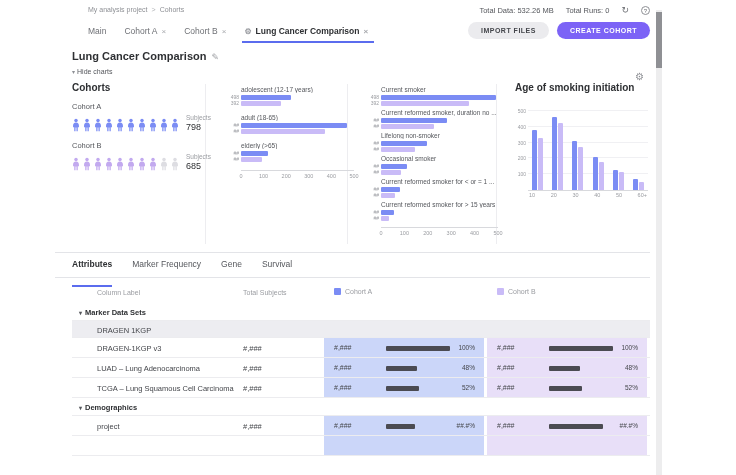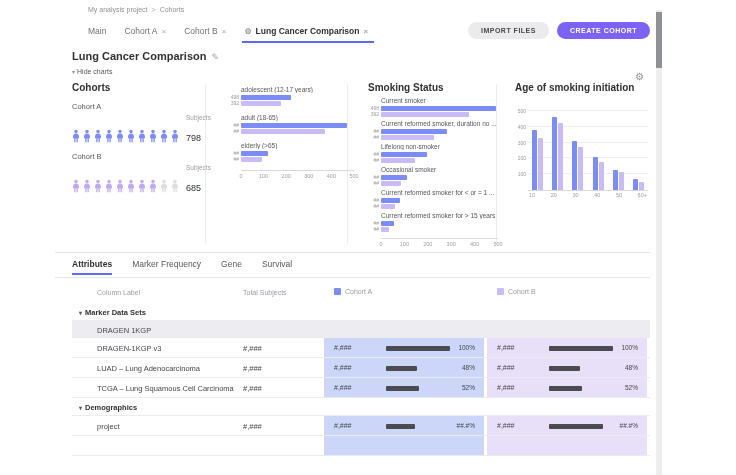--- a/index.html
+++ b/index.html
@@ -45,21 +45,21 @@
   
   .panel.cohorts { left:17px; width:145px; }
   .cgroup { margin-top:9px; }
   .cgroup .cname { font-size:7.5px; color:#55575c; margin-bottom:3px; }
   .crow { display:flex; align-items:flex-end; }
   .persons { display:flex; gap:3px; width:108px; }
   .person { width:8px; height:14px; }
   .person svg { width:8px; height:14px; display:block; }
   .subjects { margin-left:6px; }
   .subjects .slabel { font-size:6.5px; color:#9a9ca1; }
-  .subjects .snum { font-size:9px; color:#2e3033; margin-top:12px; }
+  .subjects .snum { font-size:9px; color:#2e3033; margin-top:1px; }
 
   
   .panel.age { left:173px; width:128px; }
   .panel.smoking { left:313px; width:137px; }
   .hgroups { margin-top:4px; }
   .hgroup { display:flex; align-items:flex-end; }
   .hgroup .nums { width:11px; text-align:right; font-size:5px; color:#9a9ca1; line-height:6px; padding-bottom:1px; }
   .hgroup .nums div { height:6px; }
   .hgroup .bcol { margin-left:2px; flex:1; }
   .hgroup .glabel { font-size:6.5px; color:#55575c; margin-bottom:2px; white-space:nowrap; overflow:hidden; }
@@ -78,21 +78,21 @@
   .vgroup { display:flex; align-items:flex-end; gap:1px; }
   .vbar { width:5px; border-radius:1px 1px 0 0; }
   .vbar.a { background:#7b8cf4; }
   .vbar.b { background:#c9bbf7; }
   .xlabels { position:relative; margin-left:13px; width:120px; display:flex; justify-content:space-between; padding:1px 1px 0 1px; font-size:5.5px; color:#9a9ca1; }
 
   .divider { position:absolute; left:0; width:595px; height:1px; background:#e3e4e8; }
 
   
   .attrtabs { position:absolute; top:259px; left:17px; display:flex; gap:20px; font-size:8.5px; color:#55575c; }
-  .attrtab { padding-bottom:6px; cursor:pointer; position:relative; }
+  .attrtab { padding-bottom:18px; cursor:pointer; position:relative; }
   .attrtab.active { color:#2e3033; font-weight:bold; }
   .attrtab.active::after { content:""; position:absolute; left:0; right:0; bottom:0; height:2px; background:#5b6cee; }
 
   
   .table { position:absolute; top:283px; left:17px; width:578px; }
   .thead { position:relative; height:20px; font-size:7px; color:#9a9ca1; }
   .thead .c1 { position:absolute; left:25px; top:6px; }
   .thead .c2 { position:absolute; left:171px; top:6px; }
   .legend { position:absolute; top:5px; display:flex; align-items:center; gap:4px; }
   .legend.la { left:262px; } .legend.lb { left:425px; }
@@ -120,20 +120,26 @@
 </style>
 </head>
 <body>
 
 <div class="app">
 
   <div class="topbar">
     <div class="breadcrumb">
       <span>My analysis project</span><span class="crumb-sep">&gt;</span><span>Cohorts</span>
     </div>
+    <div class="topstats">
+      <span>Total Data: 532.26 MB</span>
+      <span>Total Runs: 0</span>
+      <span class="icon-btn">↻</span>
+      <span class="help-circle">?</span>
+    </div>
   </div>
 
   <div class="tabrow">
     <div class="tabs">
       <div class="tab">
           <span>Main</span>
         </div>
       <div class="tab">
           <span>Cohort A</span>
           <span class="close">×</span>
@@ -351,21 +357,20 @@
           <span style="left: 0%;">0</span>
           <span style="left: 20%;">100</span>
           <span style="left: 40%;">200</span>
           <span style="left: 60%;">300</span>
           <span style="left: 80%;">400</span>
           <span style="left: 100%;">500</span>
         </div>
     </section>
 
     <section class="panel smoking">
-      <h3>Smoking Status</h3>
       <div class="hgroups" id="smoking-groups">
           <div class="hgroup" style="margin-bottom: 2px;">
             <div class="nums">
               <div>498</div>
               <div>392</div>
             </div>
             <div class="bcol">
               <div class="glabel">Current smoker</div>
               <div class="hbar a" style="width: 114.66px;"></div>
               <div class="hbar b" style="width: 87.75px;"></div>

